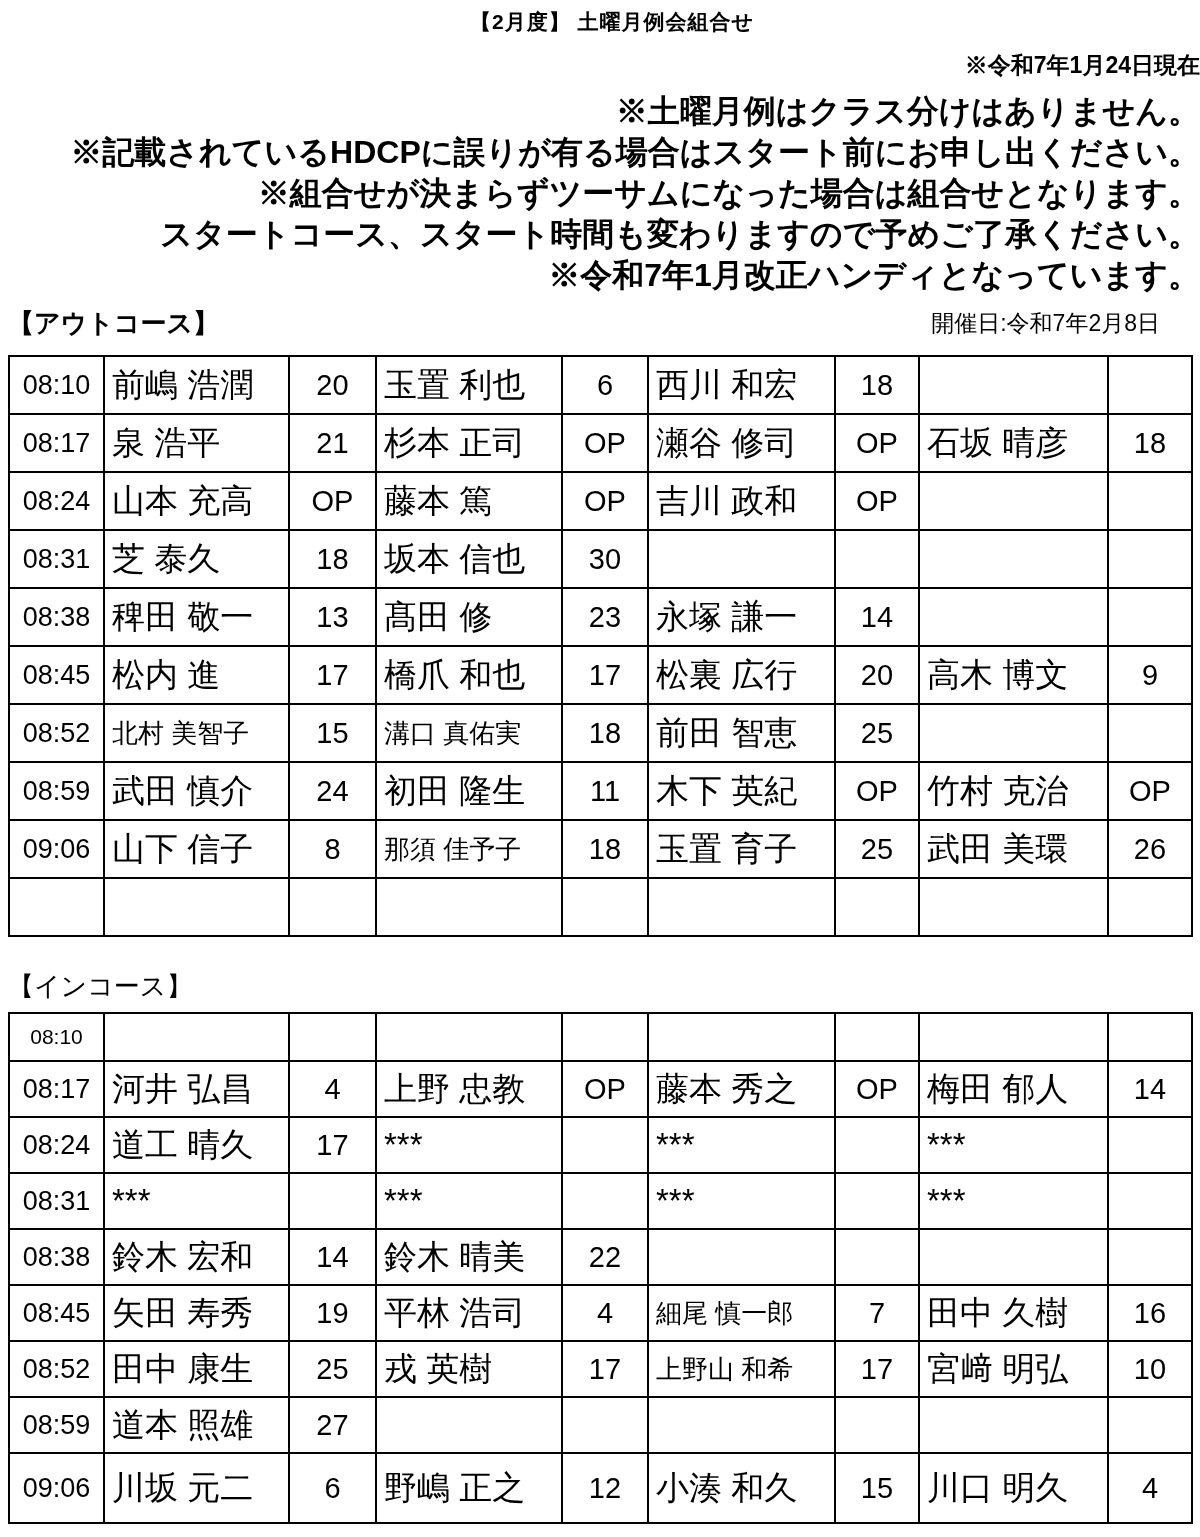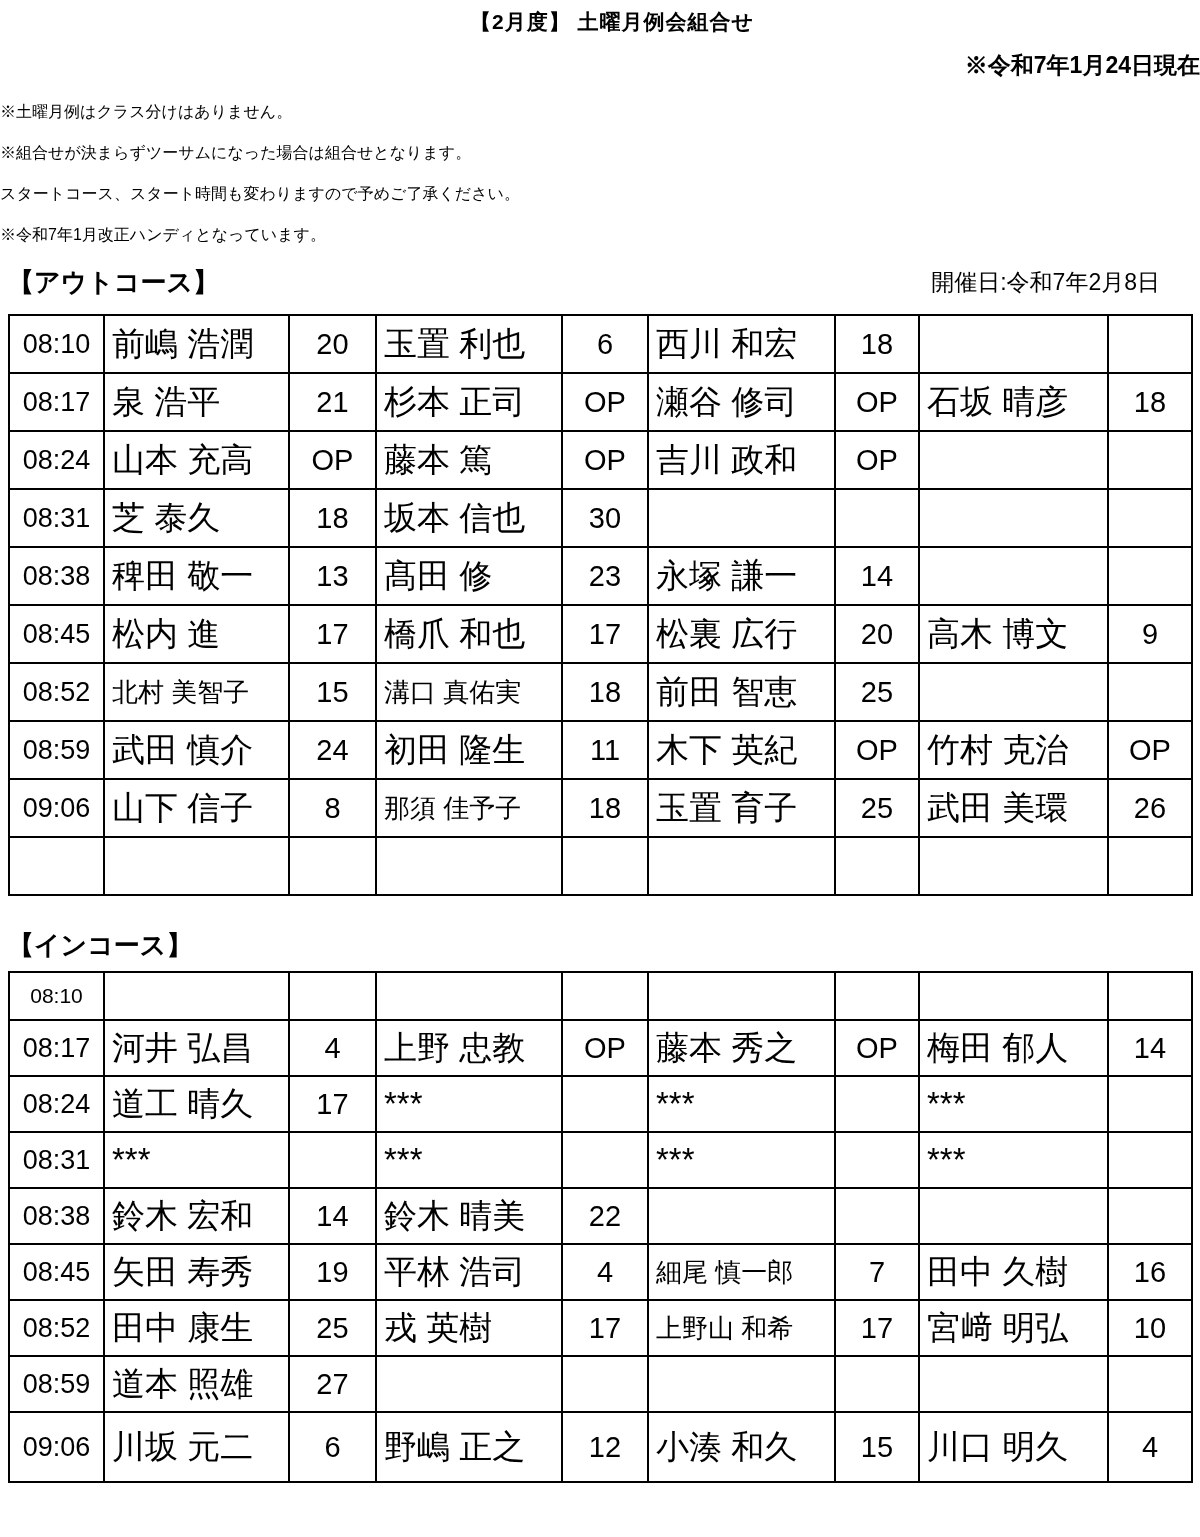--- a/index.html
+++ b/index.html
@@ -25,23 +25,23 @@
     padding-left: 24px;
   }
   .as-of {
     margin-top: 14px;
     text-align: right;
     font-size: 23px;
     font-weight: bold;
   }
   .notes {
     margin-top: 10px;
-    text-align: left;
-    font-size: 16px;
-    font-weight: normal;
+    text-align: right;
+    font-size: 32px;
+    font-weight: bold;
     line-height: 41px;
   }
   .section-row {
     margin: 10px 40px 0 8px;
     display: flex;
     justify-content: space-between;
     align-items: center;
   }
   .course-label {
     font-size: 26px;
@@ -81,34 +81,35 @@
     text-align: left;
   }
   td.cell-name.small { font-size: 26px; }
   td.cell-hdcp {
     text-align: center;
     font-size: 29px;
   }
   .in-label {
     margin: 32px 0 0 8px;
     font-size: 26px;
-    font-weight: bold;
+    font-weight: normal;
   }
 </style>
 </head>
 <body>
 
 <div class="page">
 
   <div class="title">【2月度】 土曜月例会組合せ</div>
 
   <div class="as-of">※令和7年1月24日現在</div>
 
   <div class="notes">
     <div>※土曜月例はクラス分けはありません。</div>
+    <div>※記載されているHDCPに誤りが有る場合はスタート前にお申し出ください。</div>
     <div>※組合せが決まらずツーサムになった場合は組合せとなります。</div>
     <div>スタートコース、スタート時間も変わりますので予めご了承ください。</div>
     <div>※令和7年1月改正ハンディとなっています。</div>
   </div>
 
   <div class="section-row">
     <span class="course-label">【アウトコース】</span>
     <span class="event-date">開催日:令和7年2月8日</span>
   </div>
 

